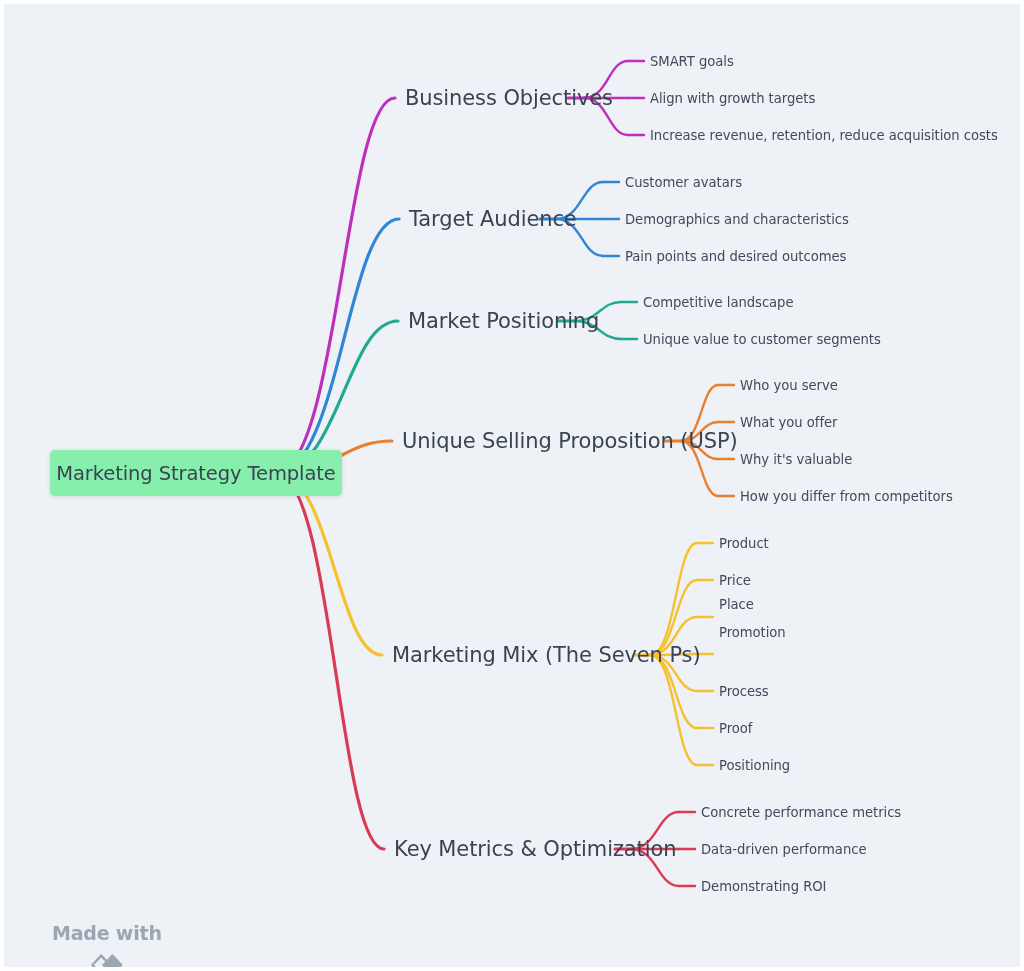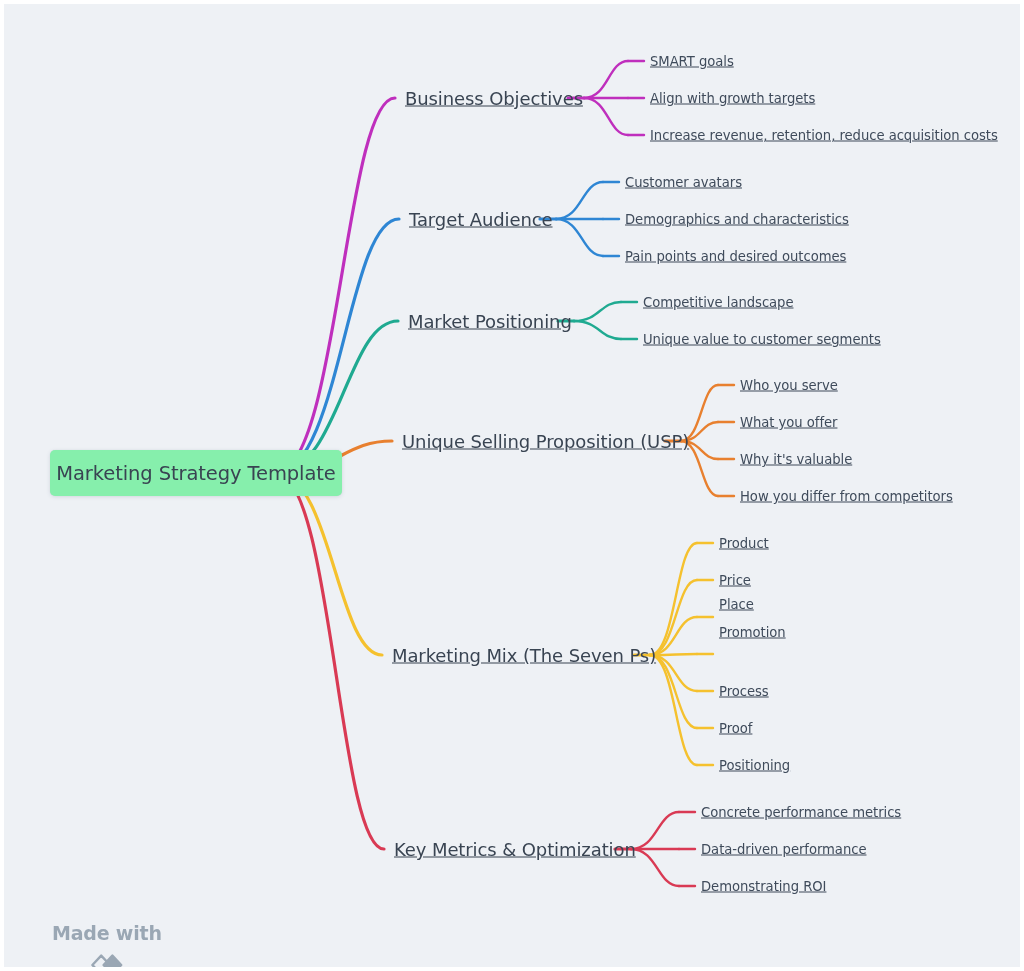--- a/index.html
+++ b/index.html
@@ -57,24 +57,23 @@
     font-size: 19.5px;
     color: #394452;
     letter-spacing: -0.1px;
     white-space: nowrap;
   }
   .node-label {
     position: absolute;
     white-space: nowrap;
     color: #394452;
     z-index: 4;
-    text-decoration: underline;
   }
   .branch-label {
-    font-size: 18px;
+    font-size: 21px;
     letter-spacing: -0.1px;
     transform: translateY(-50%);
   }
   .child-label {
     font-size: 13.2px;
     color: #3f4b5b;
     letter-spacing: -0.05px;
     transform: translateY(-50%);
   }
   #footer-credit {

